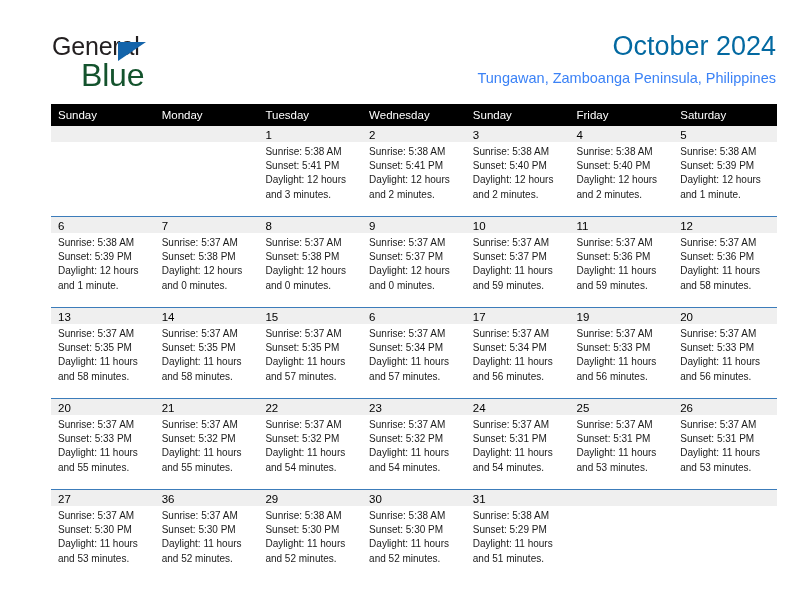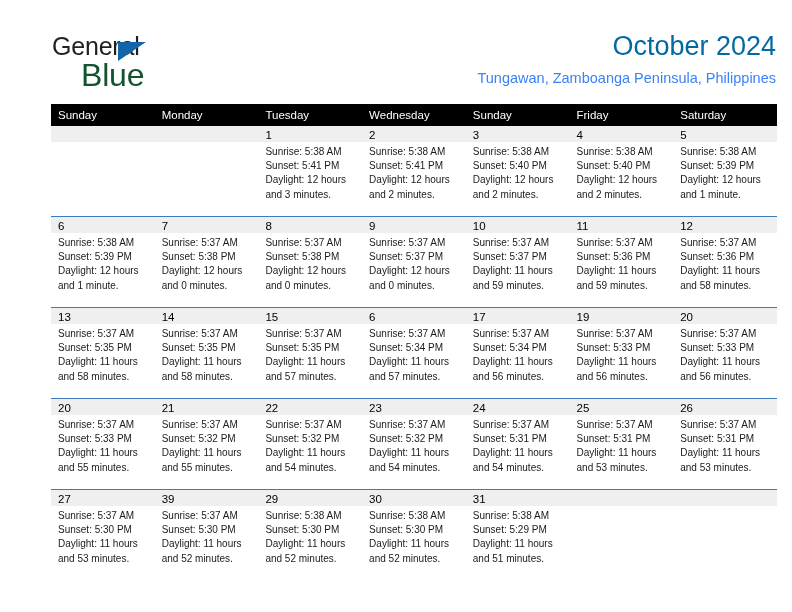--- a/index.html
+++ b/index.html
@@ -501,21 +501,21 @@
               <div class="cell-lines">
                 <div>Sunrise: 5:37 AM</div>
                 <div>Sunset: 5:30 PM</div>
                 <div>Daylight: 11 hours</div>
                 <div>and 53 minutes.</div>
               </div>
             </div>
           </td>
           <td>
             <div class="cell">
-              <div class="daynum-band">39</div>
+              <div class="daynum-band">36</div>
               <div class="cell-lines">
                 <div>Sunrise: 5:37 AM</div>
                 <div>Sunset: 5:30 PM</div>
                 <div>Daylight: 11 hours</div>
                 <div>and 52 minutes.</div>
               </div>
             </div>
           </td>
           <td>
             <div class="cell">

